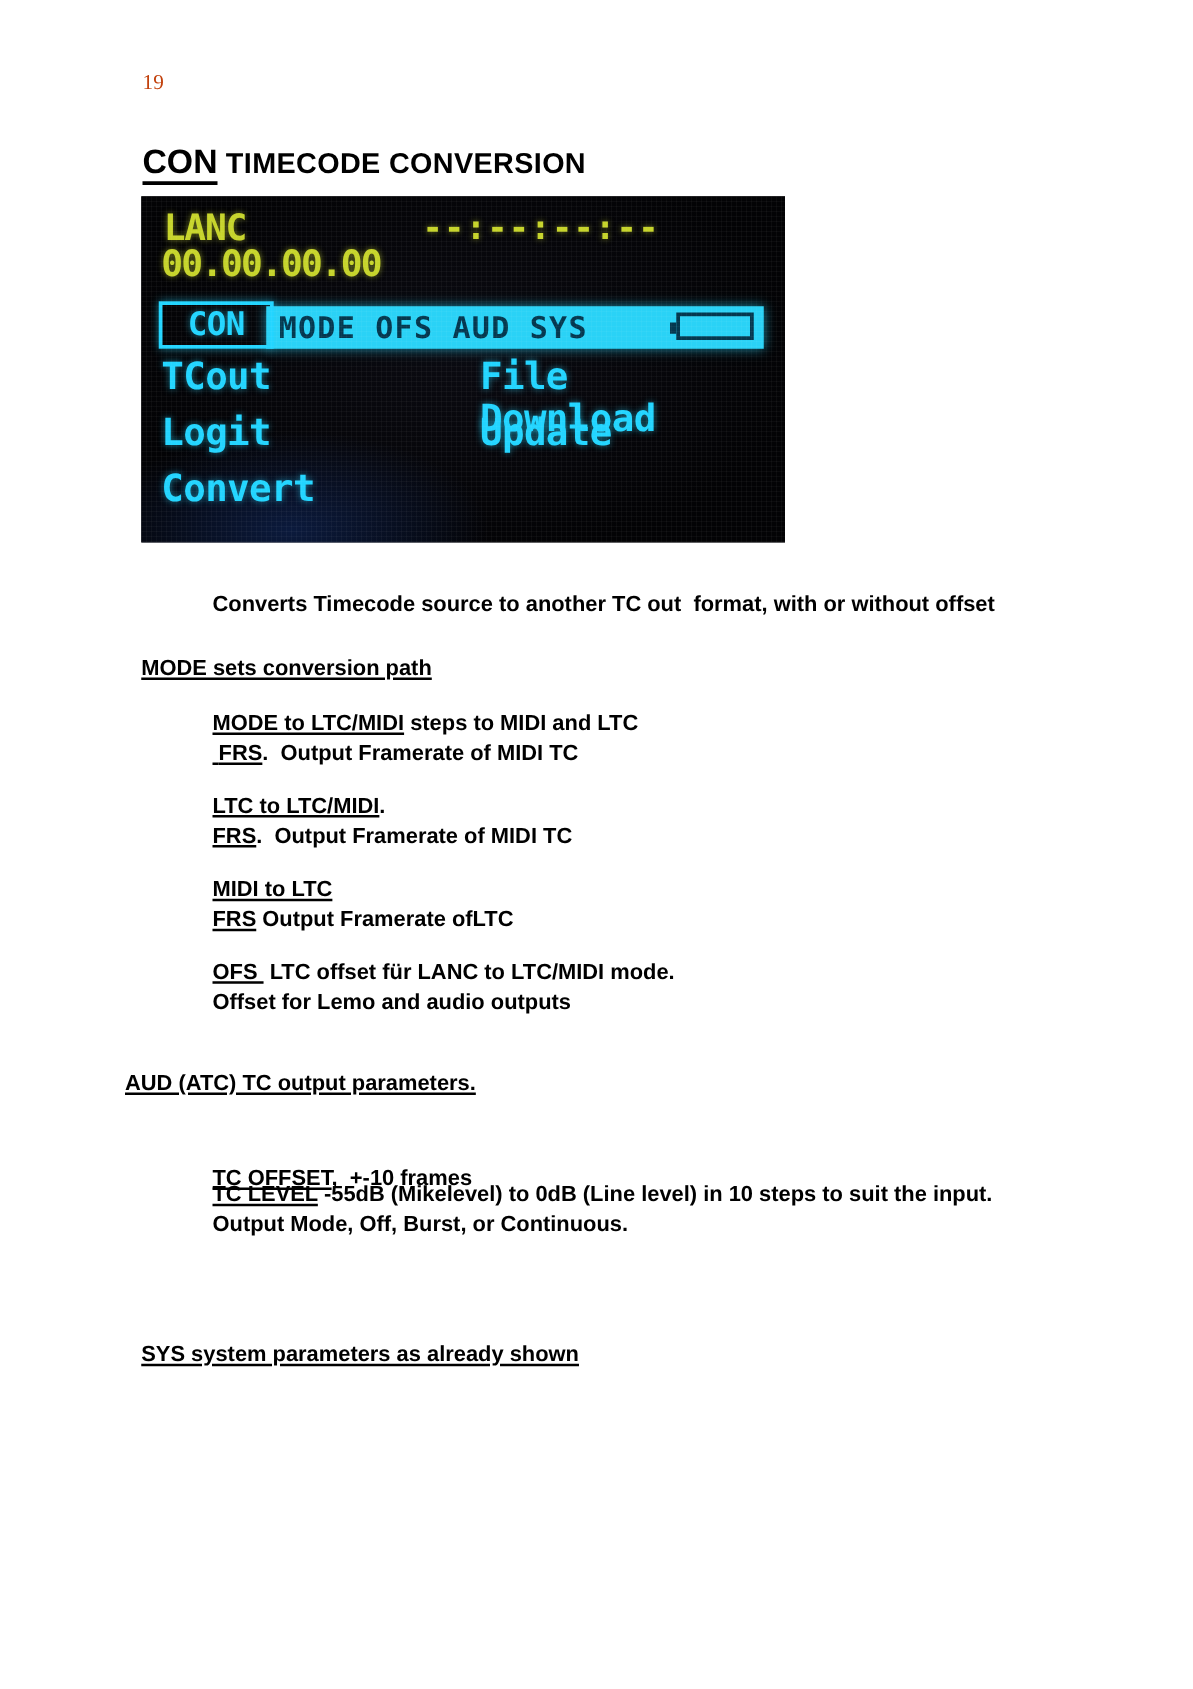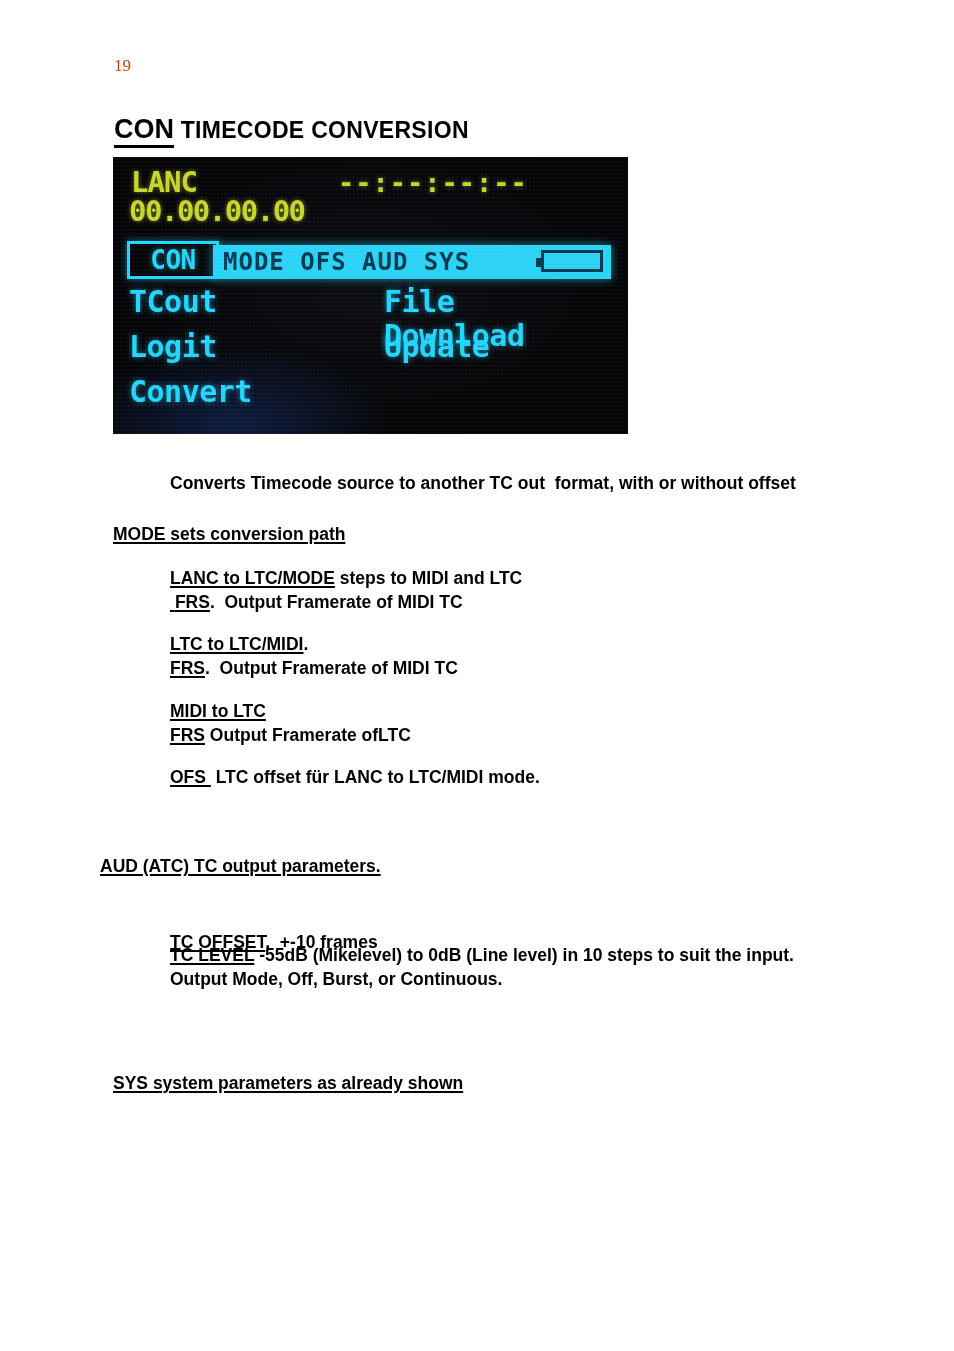--- a/index.html
+++ b/index.html
@@ -284,27 +284,27 @@
     </div>
   </div>
 
   <div class="lcd-grid"></div>
 </div>
 
 <div class="para blk-intro">Converts Timecode source to another TC out  format, with or without offset</div>
 
 <div class="para blk-mode"><span class="u">MODE sets conversion path</span></div>
 
-<div class="para blk-lanc"><span class="u">LANC to LTC/MODE</span><span> steps to MIDI and LTC</span><br><span class="u"> FRS</span><span>.  Output Framerate of MIDI TC</span></div>
+<div class="para blk-lanc"><span class="u">MODE to LTC/MIDI</span><span> steps to MIDI and LTC</span><br><span class="u"> FRS</span><span>.  Output Framerate of MIDI TC</span></div>
 
 <div class="para blk-ltc"><span class="u">LTC to LTC/MIDI</span><span>.</span><br><span class="u">FRS</span><span>.  Output Framerate of MIDI TC</span></div>
 
 <div class="para blk-midi"><span class="u">MIDI to LTC</span><br><span class="u">FRS</span><span> Output Framerate ofLTC</span></div>
 
-<div class="para blk-ofs"><span class="u">OFS </span><span> LTC offset für LANC to LTC/MIDI mode.</span><br></div>
+<div class="para blk-ofs"><span class="u">OFS </span><span> LTC offset für LANC to LTC/MIDI mode.</span><br><span>Offset for Lemo and audio outputs</span></div>
 
 <div class="para blk-aud"><span class="u">AUD (ATC) TC output parameters.</span></div>
 
 <div class="para blk-tcoff"><span class="u">TC OFFSET</span><span>,  +-10 frames</span></div>
 
 <div class="para blk-tclevel"><span class="u">TC LEVEL</span><span> -55dB (Mikelevel) to 0dB (Line level) in 10 steps to suit the input.</span><br><span>Output Mode, Off, Burst, or Continuous.</span></div>
 
 <div class="para blk-sys"><span class="u">SYS system parameters as already shown</span></div>
 
 </body></html>

